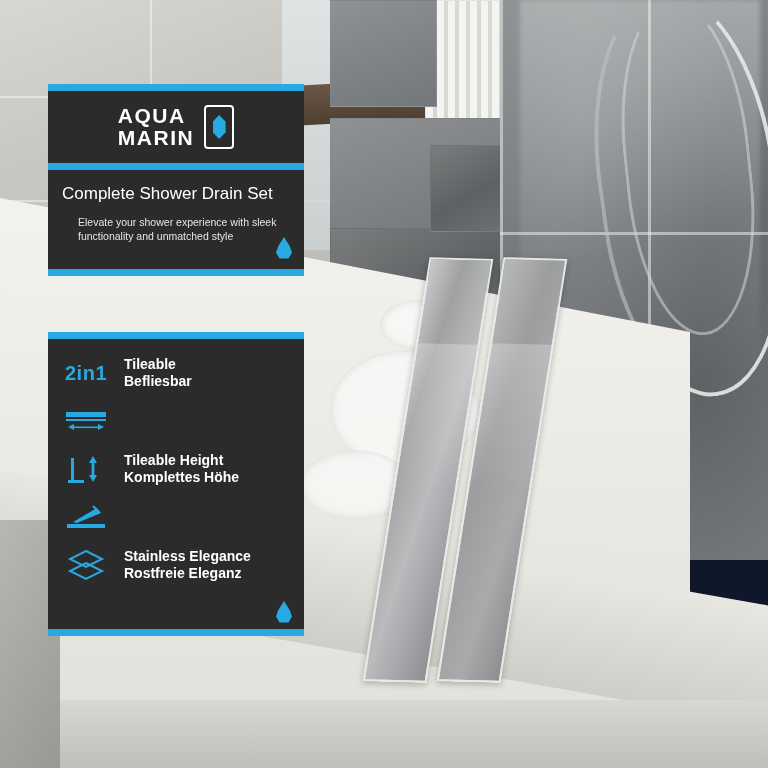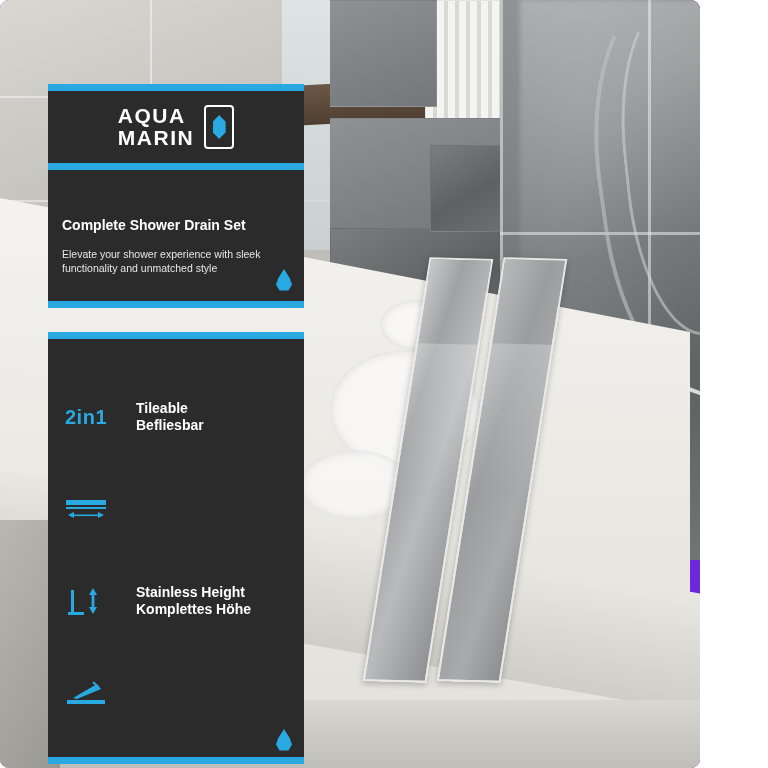--- a/index.html
+++ b/index.html
@@ -9,25 +9,24 @@
   }
   body {
     width: 768px;
     height: 768px;
     overflow: hidden;
     font-family: "Liberation Sans", sans-serif;
   }
 
   .scene {
     position: relative;
-    width: 700px;
+    width: 768px;
     height: 768px;
     overflow: hidden;
-    background: #6d28d9;
-    border-radius: 9px;
+    background: #0f172a;
   }
 
   
   .bg-wall-left {
     position: absolute;
     left: 0; top: 0;
     width: 330px; height: 300px;
     background: linear-gradient(160deg, #d9d7d2 0%, #c9c7c2 40%, #bdbbb6 100%);
   }
   .bg-wall-left .tile-line {
@@ -217,34 +216,34 @@
     width: 13px;
     height: 24px;
     background: #29a9e1;
     transform: rotate(0deg);
     clip-path: polygon(50% 0%, 100% 28%, 100% 72%, 50% 100%, 0% 72%, 0% 28%);
   }
   .title-block {
     padding: 14px 14px 10px 14px;
   }
   .title-en, .title-de {
-    font-size: 14px;
-    font-weight: bold;
+    font-size: 17px;
+    font-weight: normal;
     line-height: 19px;
-    margin-top: 32px;
   }
   .desc-block {
     padding: 2px 14px 14px 14px;
     position: relative;
   }
   .desc {
     font-size: 10.5px;
     line-height: 14px;
     color: #e6e6e6;
     margin-bottom: 12px;
+    margin-left: 16px;
   }
   .drop {
     position: absolute;
     right: 12px;
     bottom: 10px;
     width: 16px;
     height: 22px;
     background: #29a9e1;
     clip-path: polygon(50% 0%, 86% 42%, 100% 70%, 78% 98%, 22% 98%, 0% 70%, 14% 42%);
   }
@@ -252,23 +251,22 @@
   .panel-features {
     top: 332px;
     padding-bottom: 0;
   }
   .feature-list {
     padding: 10px 0 6px 0;
   }
   .feature {
     display: flex;
     align-items: flex-end;
-    gap: 24px;
+    gap: 12px;
     padding: 7px 14px 7px 12px;
-    margin-top: 44px;
   }
   .feat-icon {
     width: 52px;
     min-width: 52px;
     height: 34px;
     display: flex;
     align-items: center;
     justify-content: center;
     color: #29a9e1;
   }
@@ -396,36 +394,48 @@
         <div class="feat-icon">
           <svg width="46" height="34" viewBox="0 0 46 34">
             <rect x="8" y="6" width="3" height="24" fill="#29a9e1"></rect>
             <rect x="5" y="28" width="16" height="3" fill="#29a9e1"></rect>
             <path d="M30 4 L34 11 L26 11 Z" fill="#29a9e1"></path>
             <rect x="28.6" y="10" width="2.8" height="14" fill="#29a9e1"></rect>
             <path d="M30 30 L34 23 L26 23 Z" fill="#29a9e1"></path>
           </svg>
         </div>
         <div class="feat-text">
-          <div>Stainless Height</div>
+          <div>Tileable Height</div>
           <div>Komplettes Höhe</div>
         </div>
       </div>
 
 
       <div class="feature">
         <div class="feat-icon">
           <svg width="46" height="30" viewBox="0 0 46 30">
             <rect x="4" y="22" width="38" height="4" fill="#29a9e1"></rect>
             <path d="M10 20 L34 6 L38 11 L14 21 Z" fill="#29a9e1"></path>
             <path d="M30 4 L36 10" stroke="#29a9e1" stroke-width="2"></path>
           </svg>
         </div>
       </div>
 
+      <div class="feature">
+        <div class="feat-icon">
+          <svg width="46" height="34" viewBox="0 0 46 34">
+            <path d="M23 3 L39 11 L23 19 L7 11 Z" fill="none" stroke="#29a9e1" stroke-width="2"></path>
+            <path d="M23 15 L39 23 L23 31 L7 23 Z" fill="none" stroke="#29a9e1" stroke-width="2"></path>
+          </svg>
+        </div>
+        <div class="feat-text">
+          <div>Stainless Elegance</div>
+          <div>Rostfreie Eleganz</div>
+        </div>
+      </div>
 
     </div>
 
     <div class="panel-footer">
       <div class="drop"></div>
     </div>
 
     <div class="accent-bar"></div>
   </div>
 

